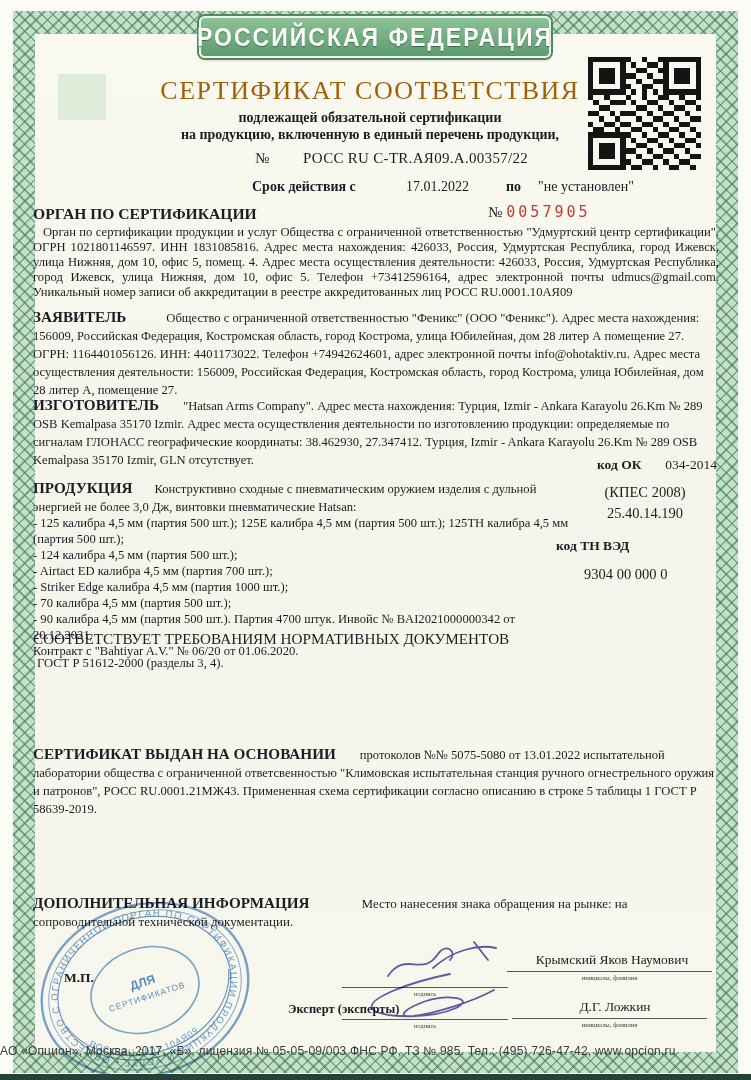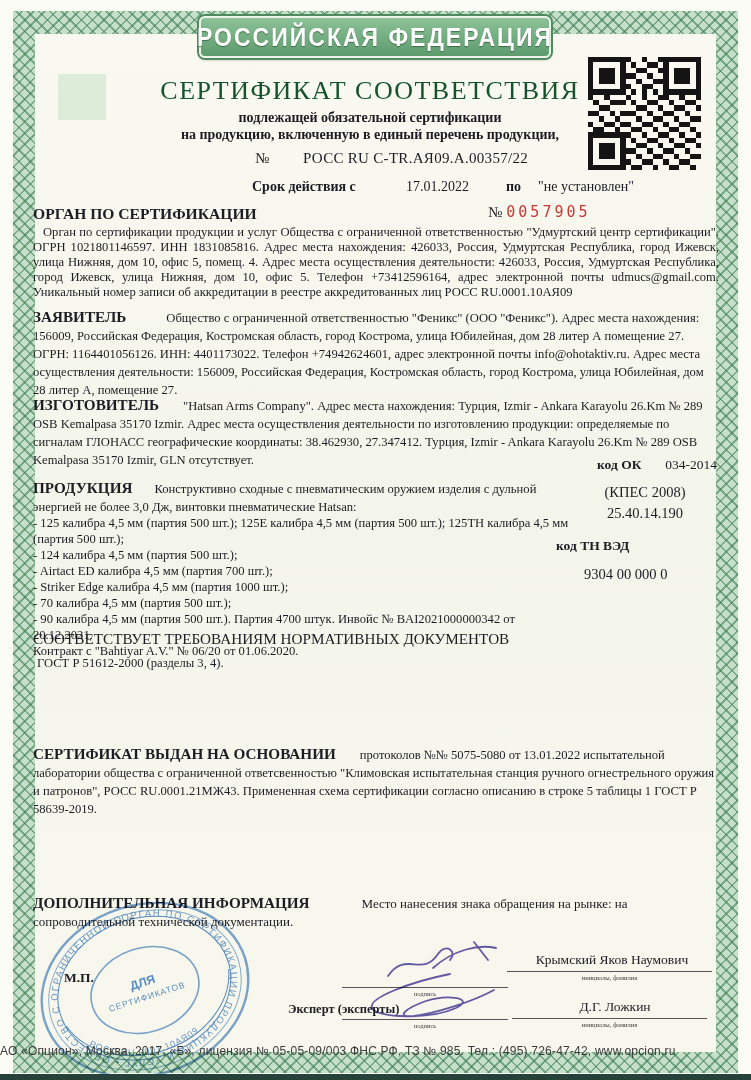--- a/index.html
+++ b/index.html
@@ -19,21 +19,21 @@
 
   .banner{position:absolute;left:199px;top:16px;width:348px;height:38px;border-radius:6px;
           background:linear-gradient(180deg,#8cc297,#5d9b6d);
           border:2px solid #eef4ea;box-shadow:0 0 0 2px #4f8a5f,0 2px 3px rgba(0,0,0,.25);
           display:flex;align-items:center;justify-content:center;}
   .banner span{font-family:"Liberation Sans",sans-serif;font-weight:bold;font-size:23px;
           letter-spacing:2px;color:#fff;transform:scaleY(1.12);
           text-shadow:0 1px 1px rgba(30,70,40,.6);white-space:nowrap;}
 
   .doc-title{position:absolute;left:110px;top:76px;width:520px;text-align:center;
-          font-size:26px;letter-spacing:1.5px;color:#14532d;}
+          font-size:26px;letter-spacing:1.5px;color:#a16207;}
   .doc-subtitle{position:absolute;left:110px;top:109px;width:520px;text-align:center;
           font-weight:bold;font-size:14px;line-height:17px;}
 
   .num-row{position:absolute;top:150px;left:0;width:751px;font-size:15px;}
   .num-row .lbl{position:absolute;left:255px;}
   .num-row .val{position:absolute;left:303px;letter-spacing:.3px;}
   .validity-row{position:absolute;top:179px;left:0;width:751px;font-size:14px;}
   .validity-row .l1{position:absolute;left:252px;font-weight:bold;}
   .validity-row .d1{position:absolute;left:406px;}
   .validity-row .l2{position:absolute;left:506px;font-weight:bold;}

